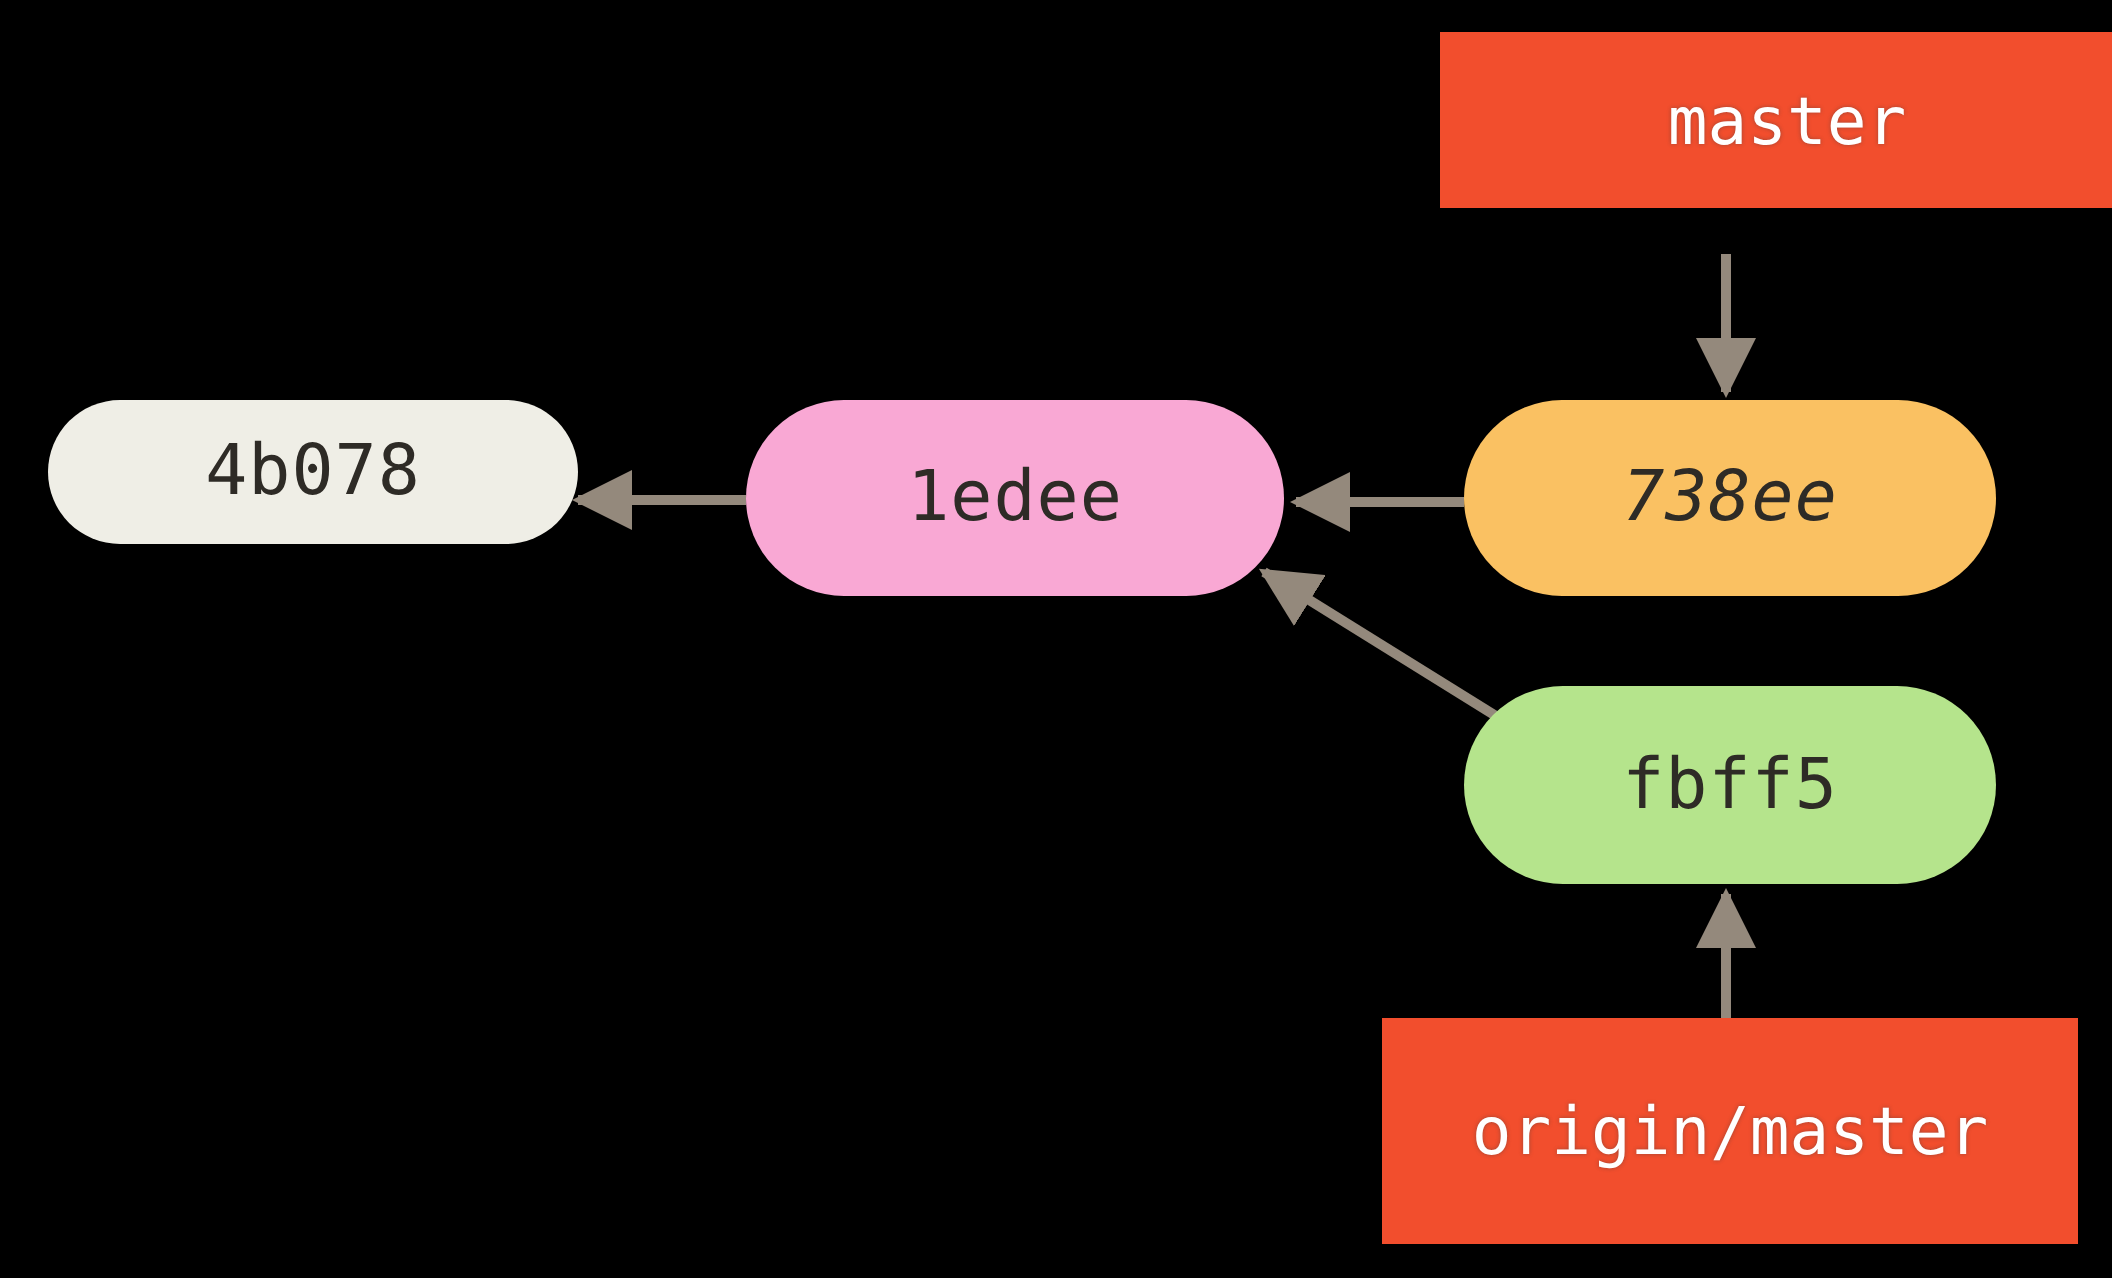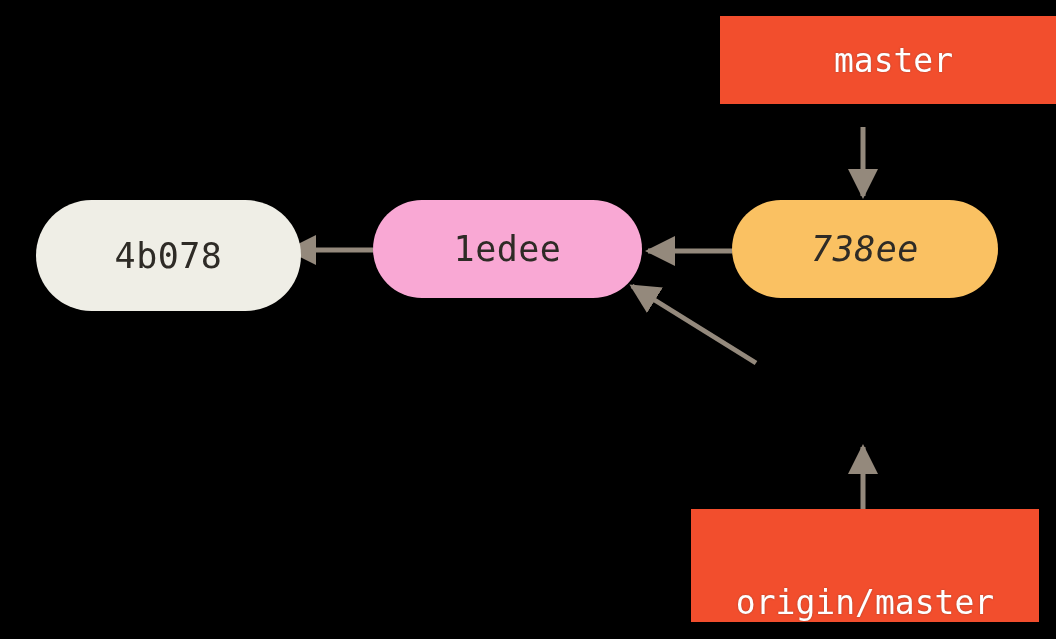--- a/index.html
+++ b/index.html
@@ -30,35 +30,35 @@
   .node {
     position: absolute;
     border-radius: 60px;
     display: flex;
     align-items: center;
     justify-content: center;
     font-size: 35px;
     color: #2E2B26;
     letter-spacing: 0.5px;
   }
-  .node-4b078 { left: 36px;  top: 200px; width: 265px; height: 111px; }
+  .node-4b078 { left: 24px;  top: 200px; width: 265px; height: 72px; }
   .node-1edee { left: 373px; top: 200px; width: 269px; height: 98px; }
   .node-738ee { left: 732px; top: 200px; width: 266px; height: 98px; }
   .node-fbff5 { left: 732px; top: 343px; width: 266px; height: 99px; }
   .ref {
     position: absolute;
     display: flex;
     align-items: center;
     justify-content: center;
     font-size: 33px;
     color: #FFFFFF;
     text-shadow: 0 0 2px rgba(60,60,60,0.45);
   }
   .ref-master        { left: 720px; top: 16px;  width: 347px; height: 88px; }
-  .ref-origin-master { left: 691px; top: 509px; width: 348px; height: 113px; align-items: flex-end; }
+  .ref-origin-master { left: 691px; top: 509px; width: 348px; height: 113px; }
 </style>
 </head>
 <body>
 
 <div class="canvas" style="background-color: rgb(0, 0, 0);">
 
   <svg class="arrows-layer" width="1056" height="639" viewBox="0 0 1056 639">
     <defs>
       <marker id="ah" viewBox="0 0 10 10" refX="9" refY="5" markerWidth="6" markerHeight="6" orient="auto-start-reverse">
         <path d="M0,0 L10,5 L0,10 z" style="fill: rgb(148, 137, 124);"></path>
@@ -76,20 +76,23 @@
   </div>
 
   <div class="node node-1edee" style="background-color: #f9a8d4; color: rgb(46, 43, 38);">
     <span>1edee</span>
   </div>
 
   <div class="node node-738ee" style="background-color: rgb(250, 193, 98); color: rgb(46, 43, 38); font-style: italic;">
     <span>738ee</span>
   </div>
 
+  <div class="node node-fbff5" style="background-color: rgb(181, 228, 140); color: rgb(46, 43, 38);">
+    <span>fbff5</span>
+  </div>
 
   <div class="ref ref-master" style="background-color: rgb(242, 78, 45); color: rgb(255, 255, 255);">
     <span>master</span>
   </div>
 
   <div class="ref ref-origin-master" style="background-color: rgb(242, 78, 45); color: rgb(255, 255, 255);">
     <span>origin/master</span>
   </div>
 
 </div>

